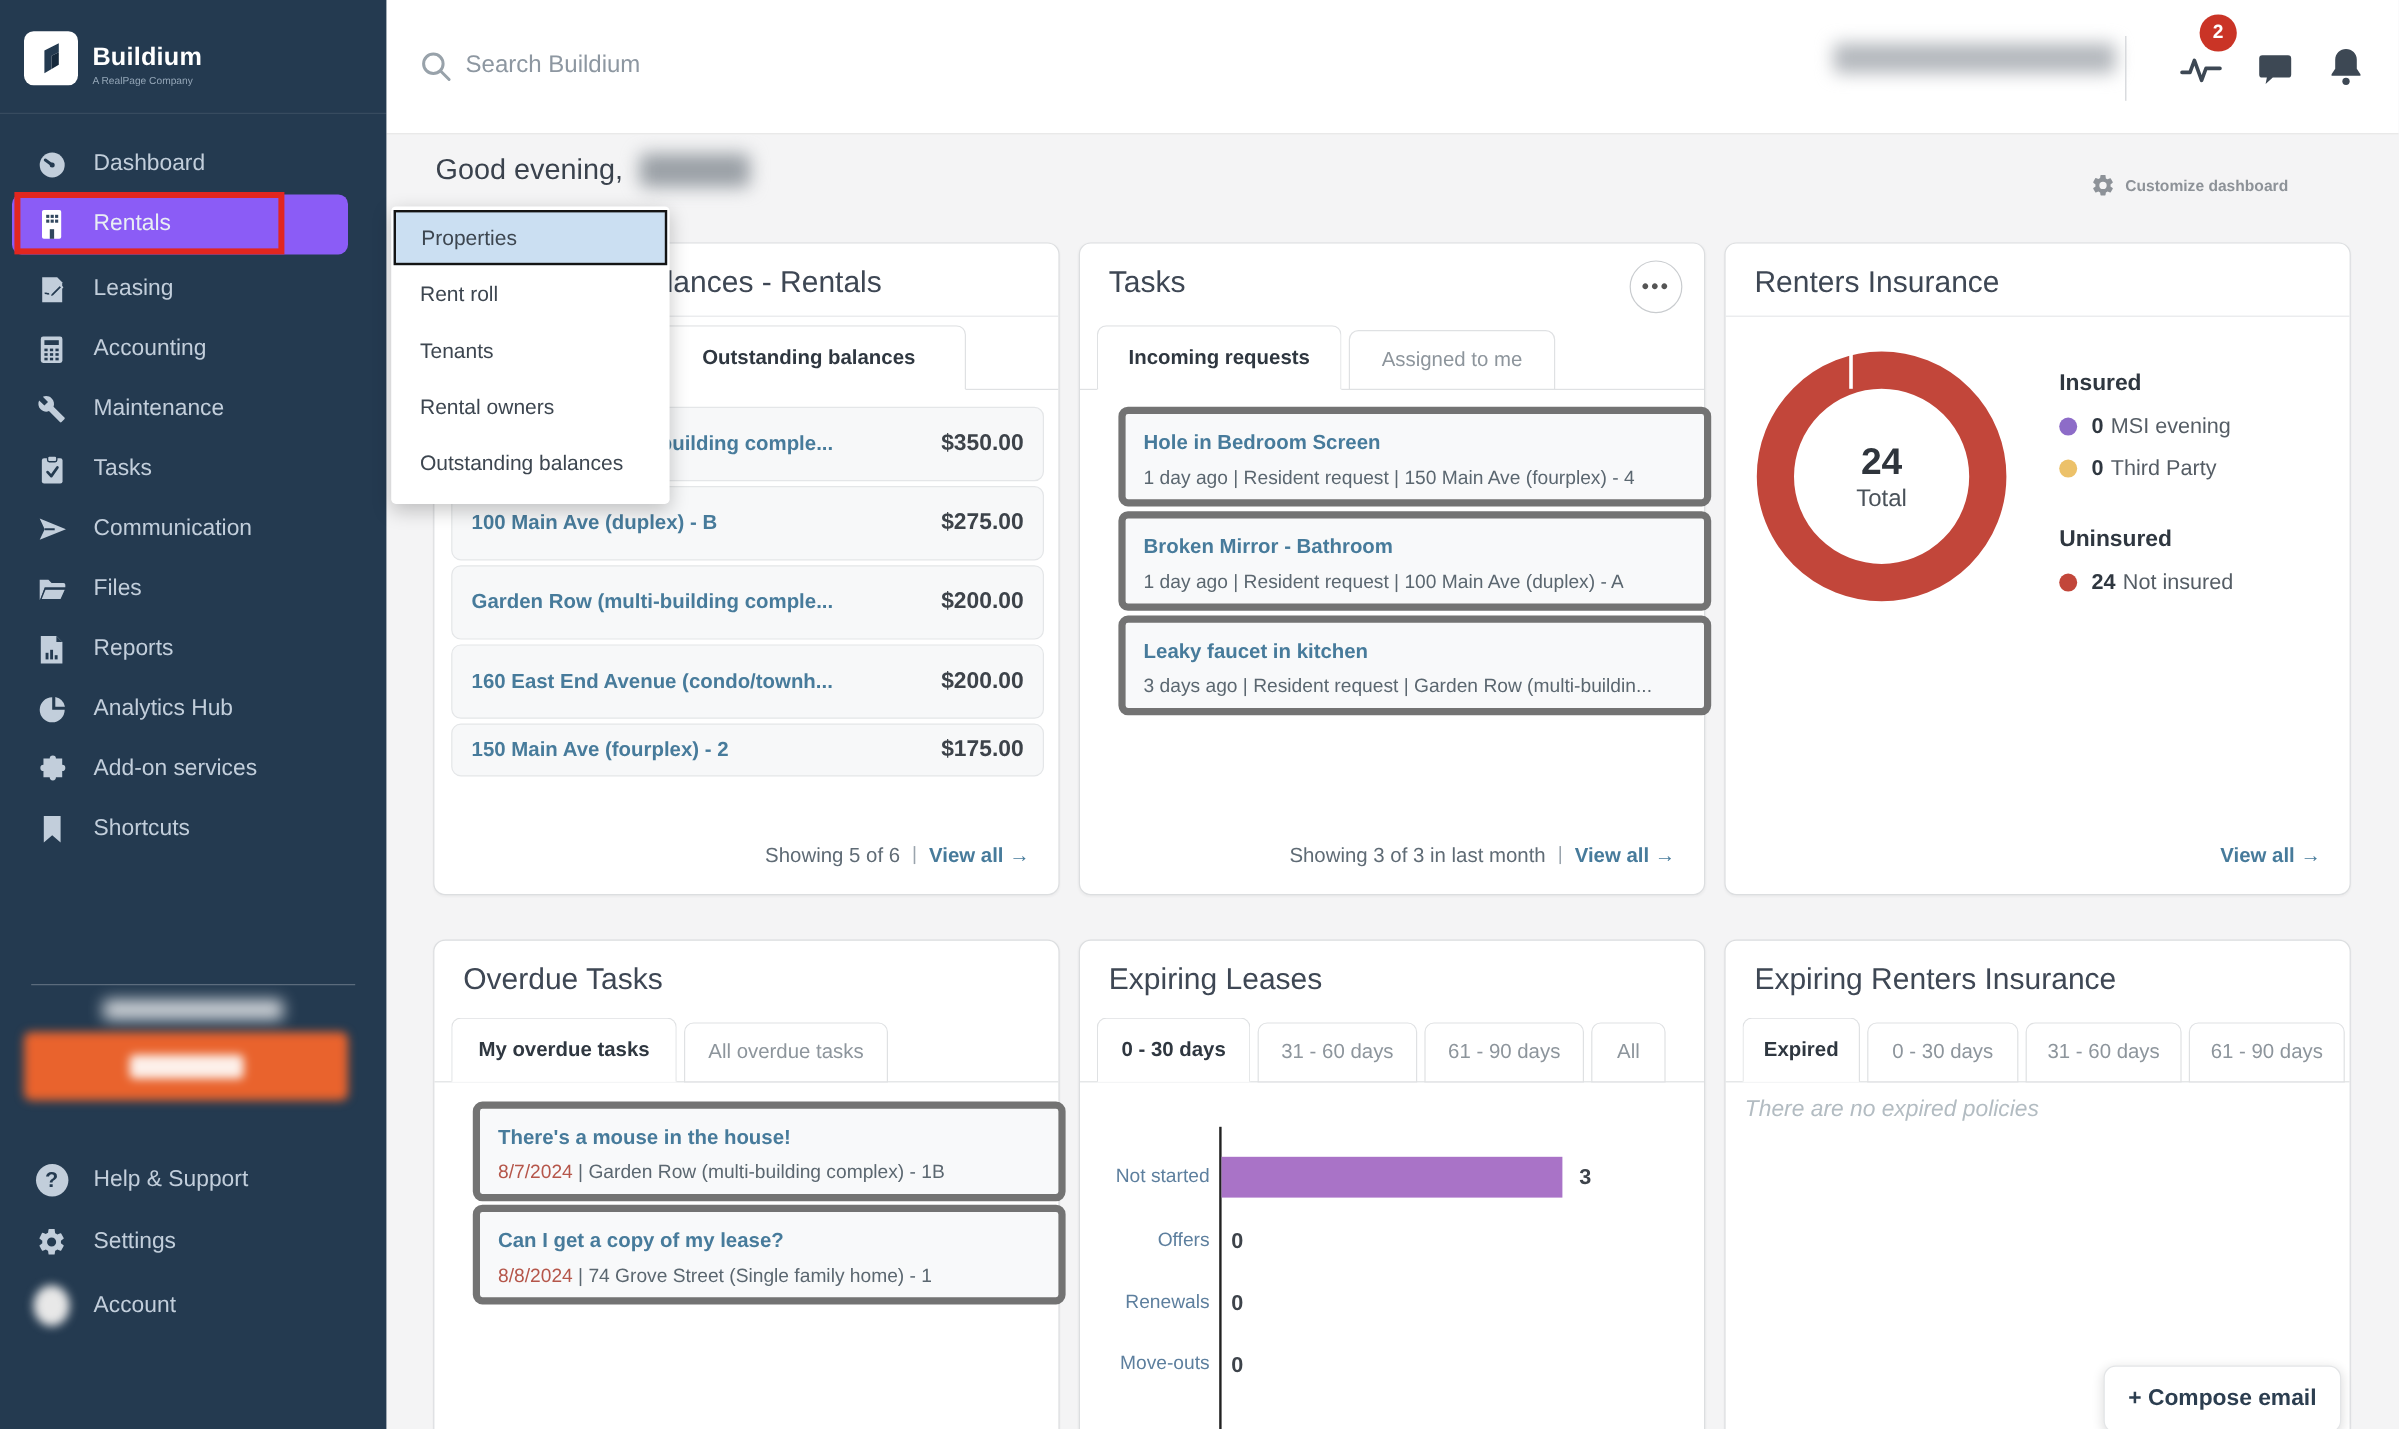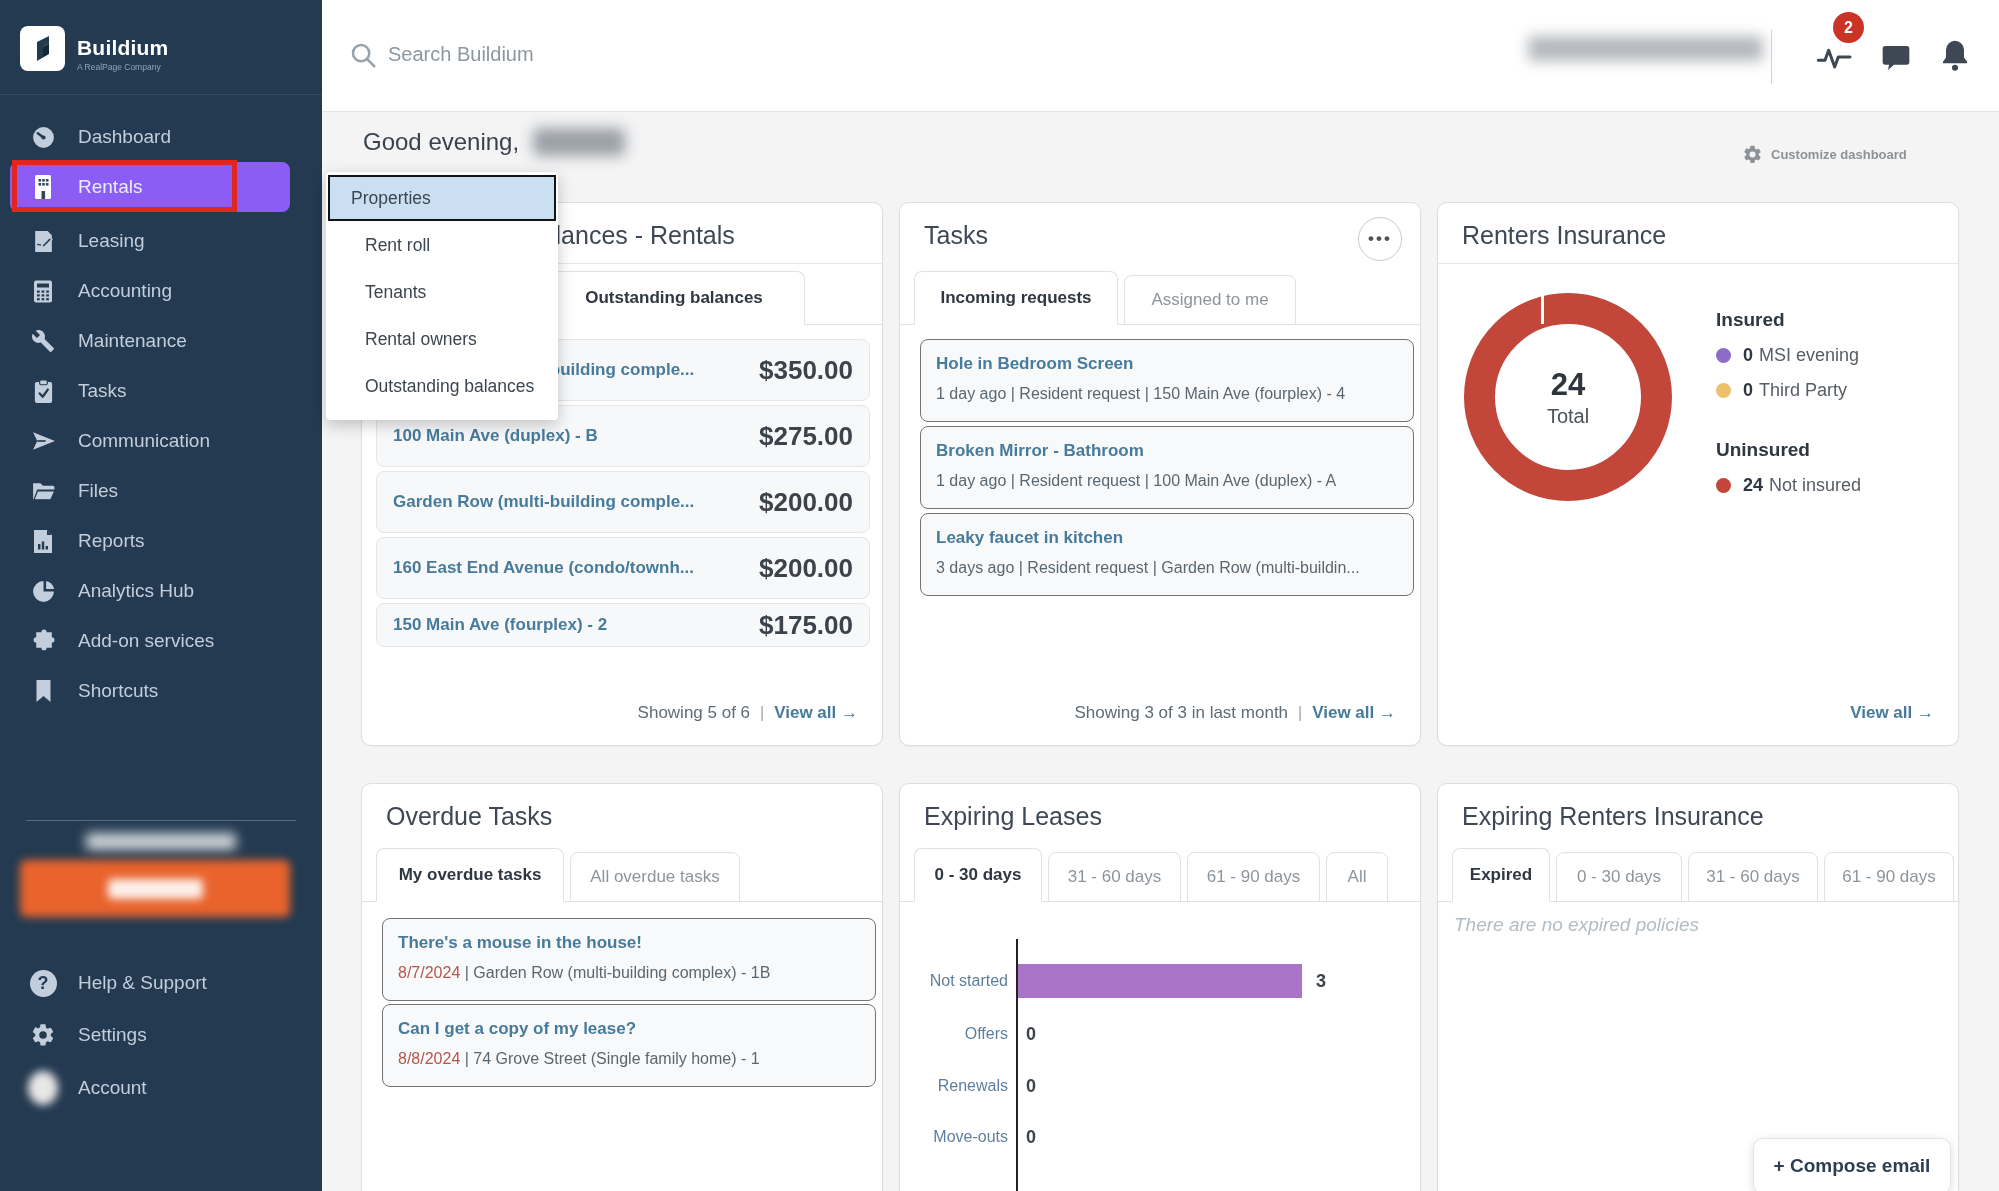--- a/index.html
+++ b/index.html
@@ -50,22 +50,22 @@
   .row1 { top:202px; height:544px; }
   .row2 { top:783px; height:470px; }
   .c1 { left:361px; } .c2 { left:899px; } .c3 { left:1437px; }
   .card-title { position:absolute; left:24px; top:18px; font-size:25px; color:#3e4754; }
   .card-header-line { position:absolute; left:0; top:60px; width:100%; border-top:1px solid #e6e8ea; }
   .tabline { position:absolute; left:0; width:100%; border-top:1px solid #dfe1e3; }
   .tab { position:absolute; height:54px; background:#fff; border:1px solid #dfe1e3; border-radius:8px 8px 0 0; display:flex; align-items:center; justify-content:center; font-size:17px; color:#8d959c; cursor:pointer; z-index:2; }
   .tab.active { color:#2f3740; font-weight:bold; border-bottom:1px solid #fff; }
   .mini-row { position:absolute; left:14px; width:494px; background:#f7f8f9; border:1px solid #e4e6e8; border-radius:8px; cursor:pointer; }
   .mini-row .mr-title { position:absolute; left:16px; top:50%; transform:translateY(-50%); font-size:17px; font-weight:bold; color:#477b9b; white-space:nowrap; overflow:hidden; max-width:340px; }
-  .mini-row .mr-amount { position:absolute; right:16px; top:50%; transform:translateY(-50%); font-size:26px; font-weight:600; color:#3d434a; }
-  .task-row { position:absolute; left:20px; width:494px; height:83px; background:#f8f9fa; border:1px solid #737373; border-radius:8px; cursor:pointer; }
+  .mini-row .mr-amount { position:absolute; right:16px; top:50%; transform:translateY(-50%); font-size:19px; font-weight:600; color:#3d434a; }
+  .task-row { position:absolute; left:32px; width:494px; height:83px; background:#f8f9fa; border:6px solid #737373; border-radius:8px; cursor:pointer; }
   .task-row .tr-title { position:absolute; left:15px; top:14px; font-size:17px; font-weight:bold; color:#477b9b; }
   .task-row .tr-meta { position:absolute; left:15px; top:45px; font-size:16px; color:#5b6770; white-space:nowrap; overflow:hidden; max-width:465px; }
   .tr-meta .date-red { color:#b5564a; }
   .card-footer { position:absolute; right:24px; top:500px; display:flex; align-items:center; gap:10px; }
   .showing { font-size:17px; color:#5f6b75; }
   .pipe { color:#9aa4ad; font-size:16px; }
   .view-all { font-size:17px; font-weight:bold; color:#477b9b; cursor:pointer; }
   .kebab { position:absolute; right:18px; top:14px; width:44px; height:44px; border:1px solid #c9cccf; border-radius:50%; display:flex; align-items:center; justify-content:center; cursor:pointer; color:#555; font-size:17px; letter-spacing:2px; font-weight:bold; }
 
   
@@ -84,21 +84,21 @@
   
   .axis { position:absolute; left:116px; top:155px; width:2px; height:316px; background:#222; }
   .chart-row { position:absolute; left:0; width:500px; height:36px; display:flex; align-items:center; }
   .chart-label { position:absolute; width:108px; right:calc(100% - 110px); text-align:right; font-size:16px; color:#5d7f9e; left:0; }
   .bar { position:absolute; left:118px; height:34px; background:#a973c7; }
   .bar-value { position:absolute; font-size:18px; font-weight:bold; color:#3d434a; }
   .empty-msg { position:absolute; left:16px; top:130px; font-size:19px; font-style:italic; color:#b3bcc2; }
 
   
   .dropdown { position:absolute; left:326px; top:172px; width:232px; height:248px; background:#fff; border-radius:4px; box-shadow:0 5px 16px rgba(0,0,0,.22); z-index:30; }
-  .dd-item { position:absolute; left:15px; width:232px; height:47px; display:flex; align-items:center; padding-left:24px; font-size:17.5px; color:#3d4650; cursor:pointer; }
+  .dd-item { position:absolute; left:0; width:232px; height:47px; display:flex; align-items:center; padding-left:24px; font-size:17.5px; color:#3d4650; cursor:pointer; }
   .dd-item.dd-selected { left:2px; width:228px; top:3px; height:46px; background:#cbdff2; border:2.5px solid #141414; padding-left:21px; }
 
   
   .compose-btn { position:absolute; left:1753px; top:1138px; width:198px; height:56px; background:#fff; border:1px solid #e3e5e7; border-radius:10px; box-shadow:0 2px 10px rgba(0,0,0,.14); display:flex; align-items:center; justify-content:center; font-size:19px; font-weight:bold; color:#2c3e50; cursor:pointer; z-index:25; }
 
   svg { display:block; }
 </style>
 </head>
 <body>
 

